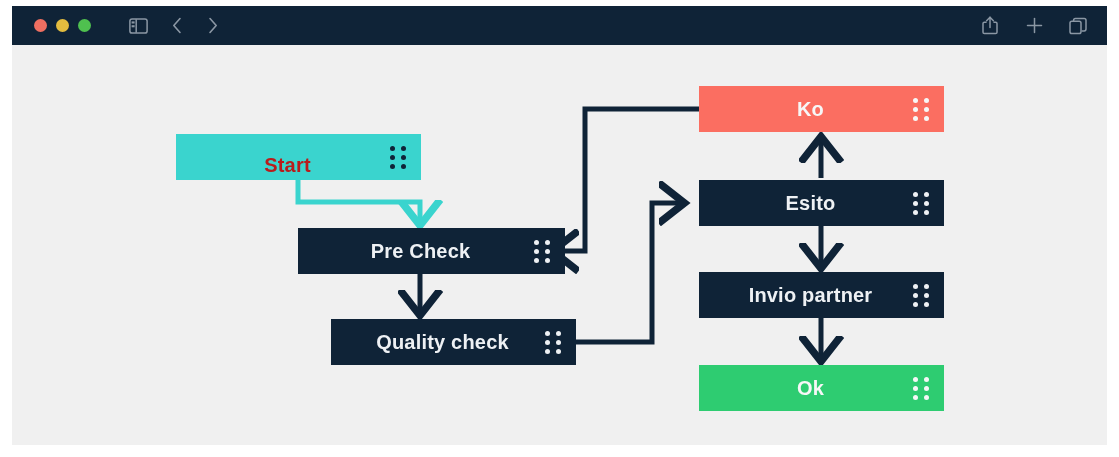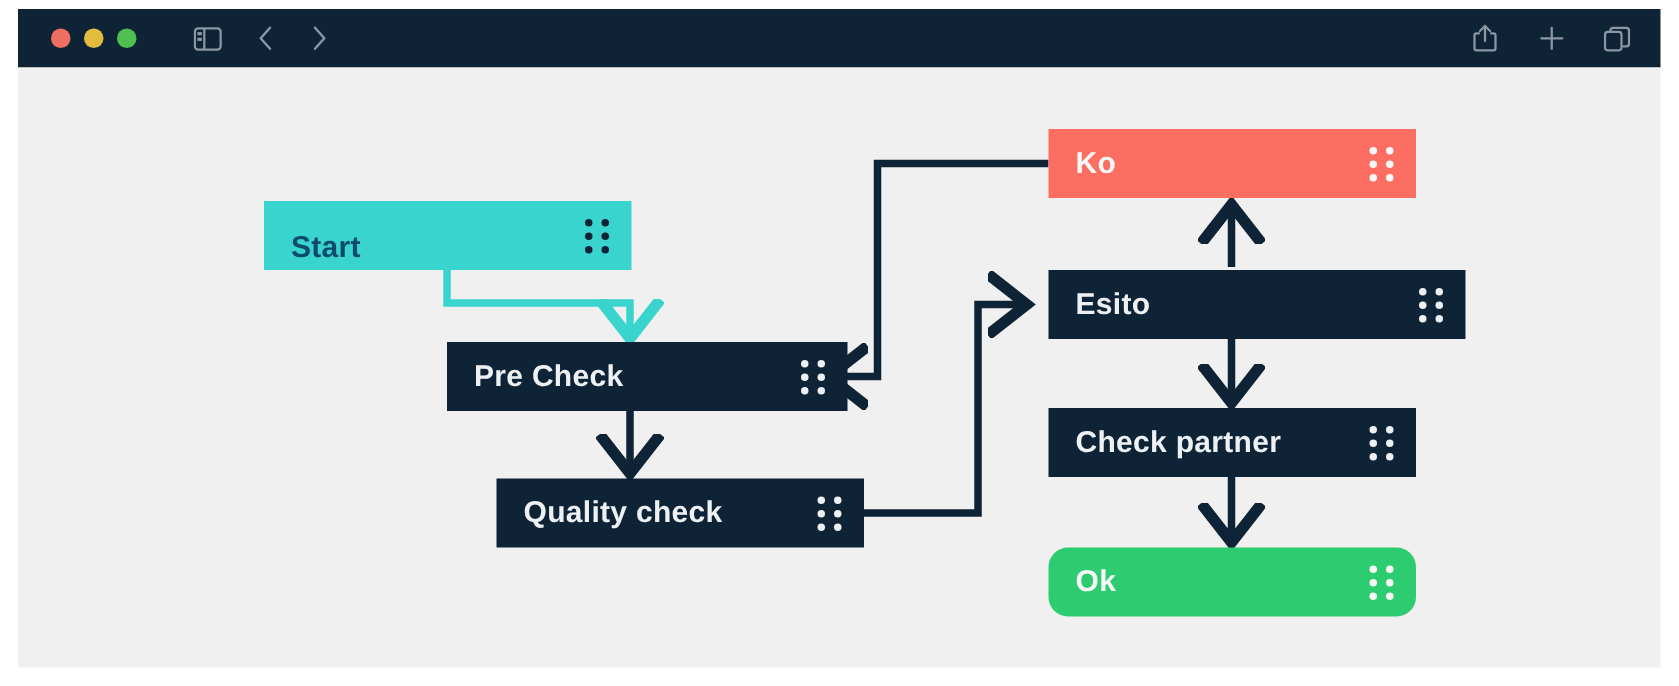--- a/index.html
+++ b/index.html
@@ -96,30 +96,30 @@
     position: absolute;
     height: 46px;
     display: flex;
     align-items: center;
     box-sizing: border-box;
     padding: 0 14px 0 18px;
     z-index: 3;
   }
   .node-label {
     flex: 1;
-    text-align: left;
+    text-align: center;
     font-size: 20px;
     font-weight: bold;
     letter-spacing: 0.2px;
     white-space: nowrap;
   }
   .node-dark   { background: #0f2337; }
   .node-dark   .node-label { color: #eef1f4; }
   .node-teal   { background: #3ad4ce; }
-  .node-teal   .node-label { color: #0c4a6e; margin-top: 16px; }
+  .node-teal   .node-label { color: #b91c1c; margin-top: 16px; }
   .node-coral  { background: #fb6e61; }
   .node-coral  .node-label { color: #f7f7f7; }
   .node-green  { background: #2ecc71; }
   .node-green  .node-label { color: #f7f7f7; }
 
   
   .handle {
     width: 18px;
     height: 26px;
     display: grid;
@@ -280,45 +280,45 @@
       <span class="handle">
         <i></i>
           <i></i>
           <i></i>
           <i></i>
           <i></i>
           <i></i>
       </span>
     </div>
 
-    <div class="node node-dark" style="left:687px; top:135px; width:278px;">
+    <div class="node node-dark" style="left:687px; top:135px; width:245px;">
       <span class="node-label">Esito</span>
       <span class="handle">
         <i></i>
           <i></i>
           <i></i>
           <i></i>
           <i></i>
           <i></i>
       </span>
     </div>
 
     <div class="node node-dark" style="left:687px; top:227px; width:245px;">
-      <span class="node-label">Check partner</span>
-      <span class="handle">
-        <i></i>
-          <i></i>
-          <i></i>
-          <i></i>
-          <i></i>
-          <i></i>
-      </span>
-    </div>
-
-    <div class="node node-green" style="left:687px; top:320px; width:245px;border-radius:13px;">
+      <span class="node-label">Invio partner</span>
+      <span class="handle">
+        <i></i>
+          <i></i>
+          <i></i>
+          <i></i>
+          <i></i>
+          <i></i>
+      </span>
+    </div>
+
+    <div class="node node-green" style="left:687px; top:320px; width:245px;">
       <span class="node-label">Ok</span>
       <span class="handle">
         <i></i>
           <i></i>
           <i></i>
           <i></i>
           <i></i>
           <i></i>
       </span>
     </div>

